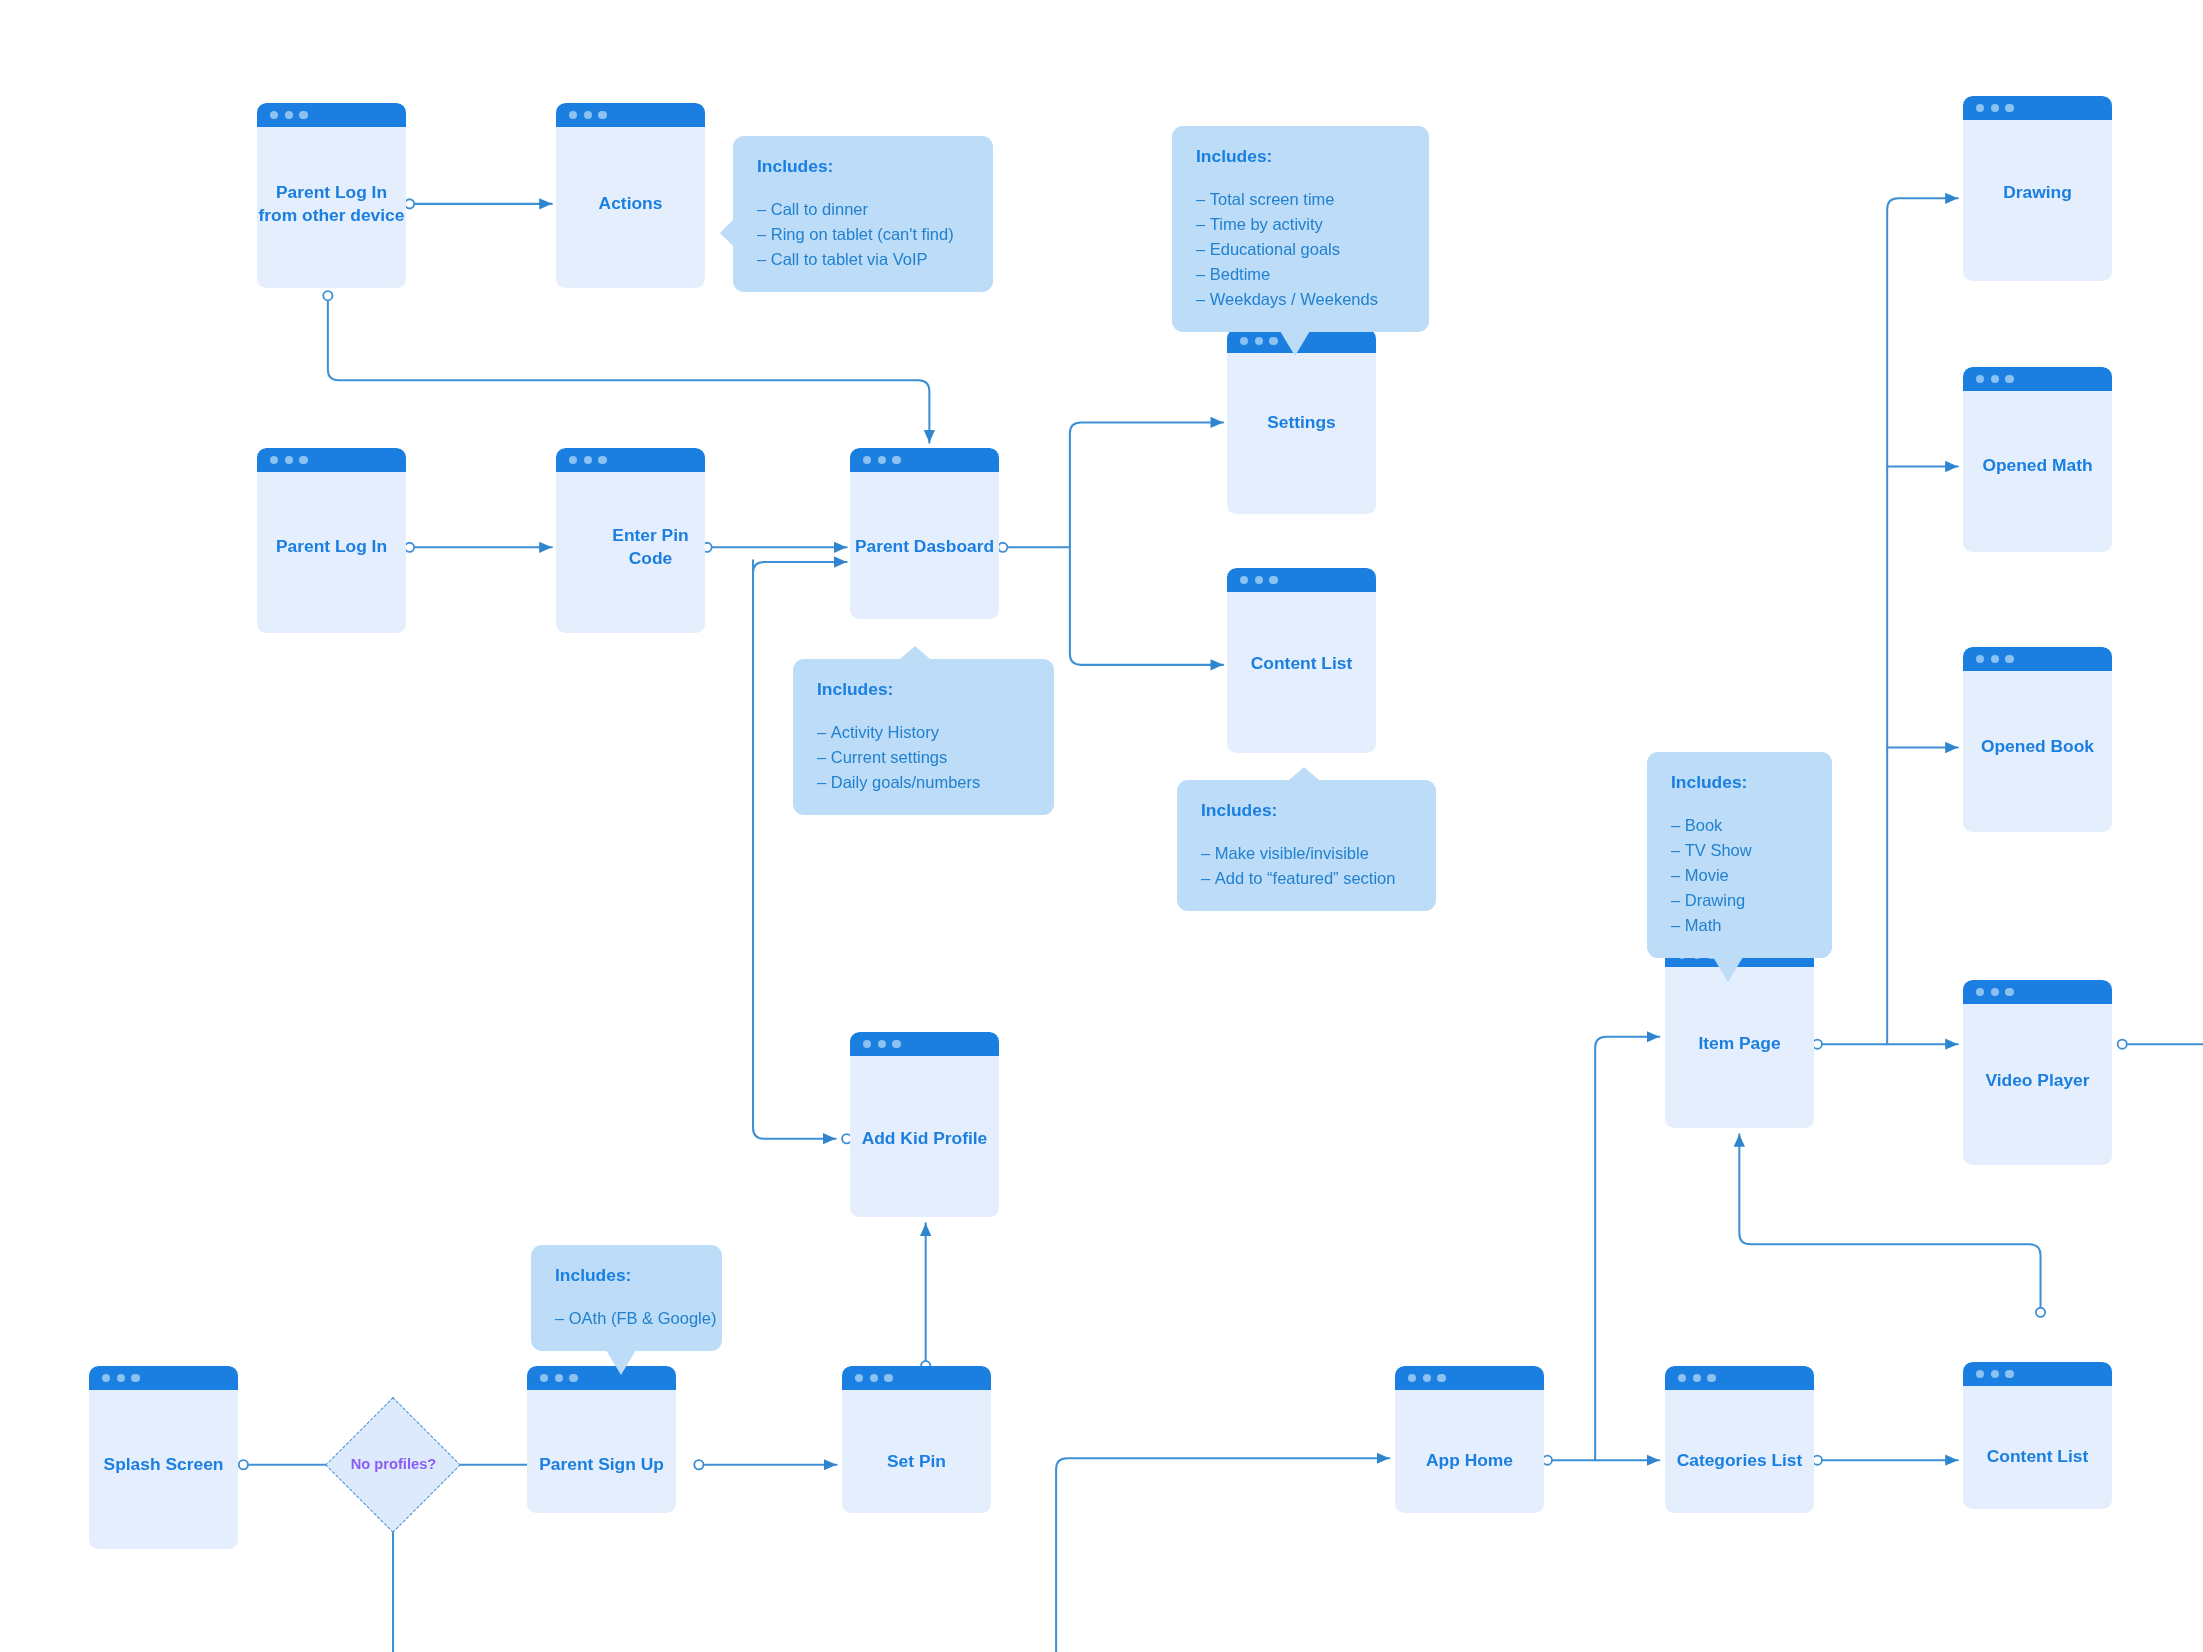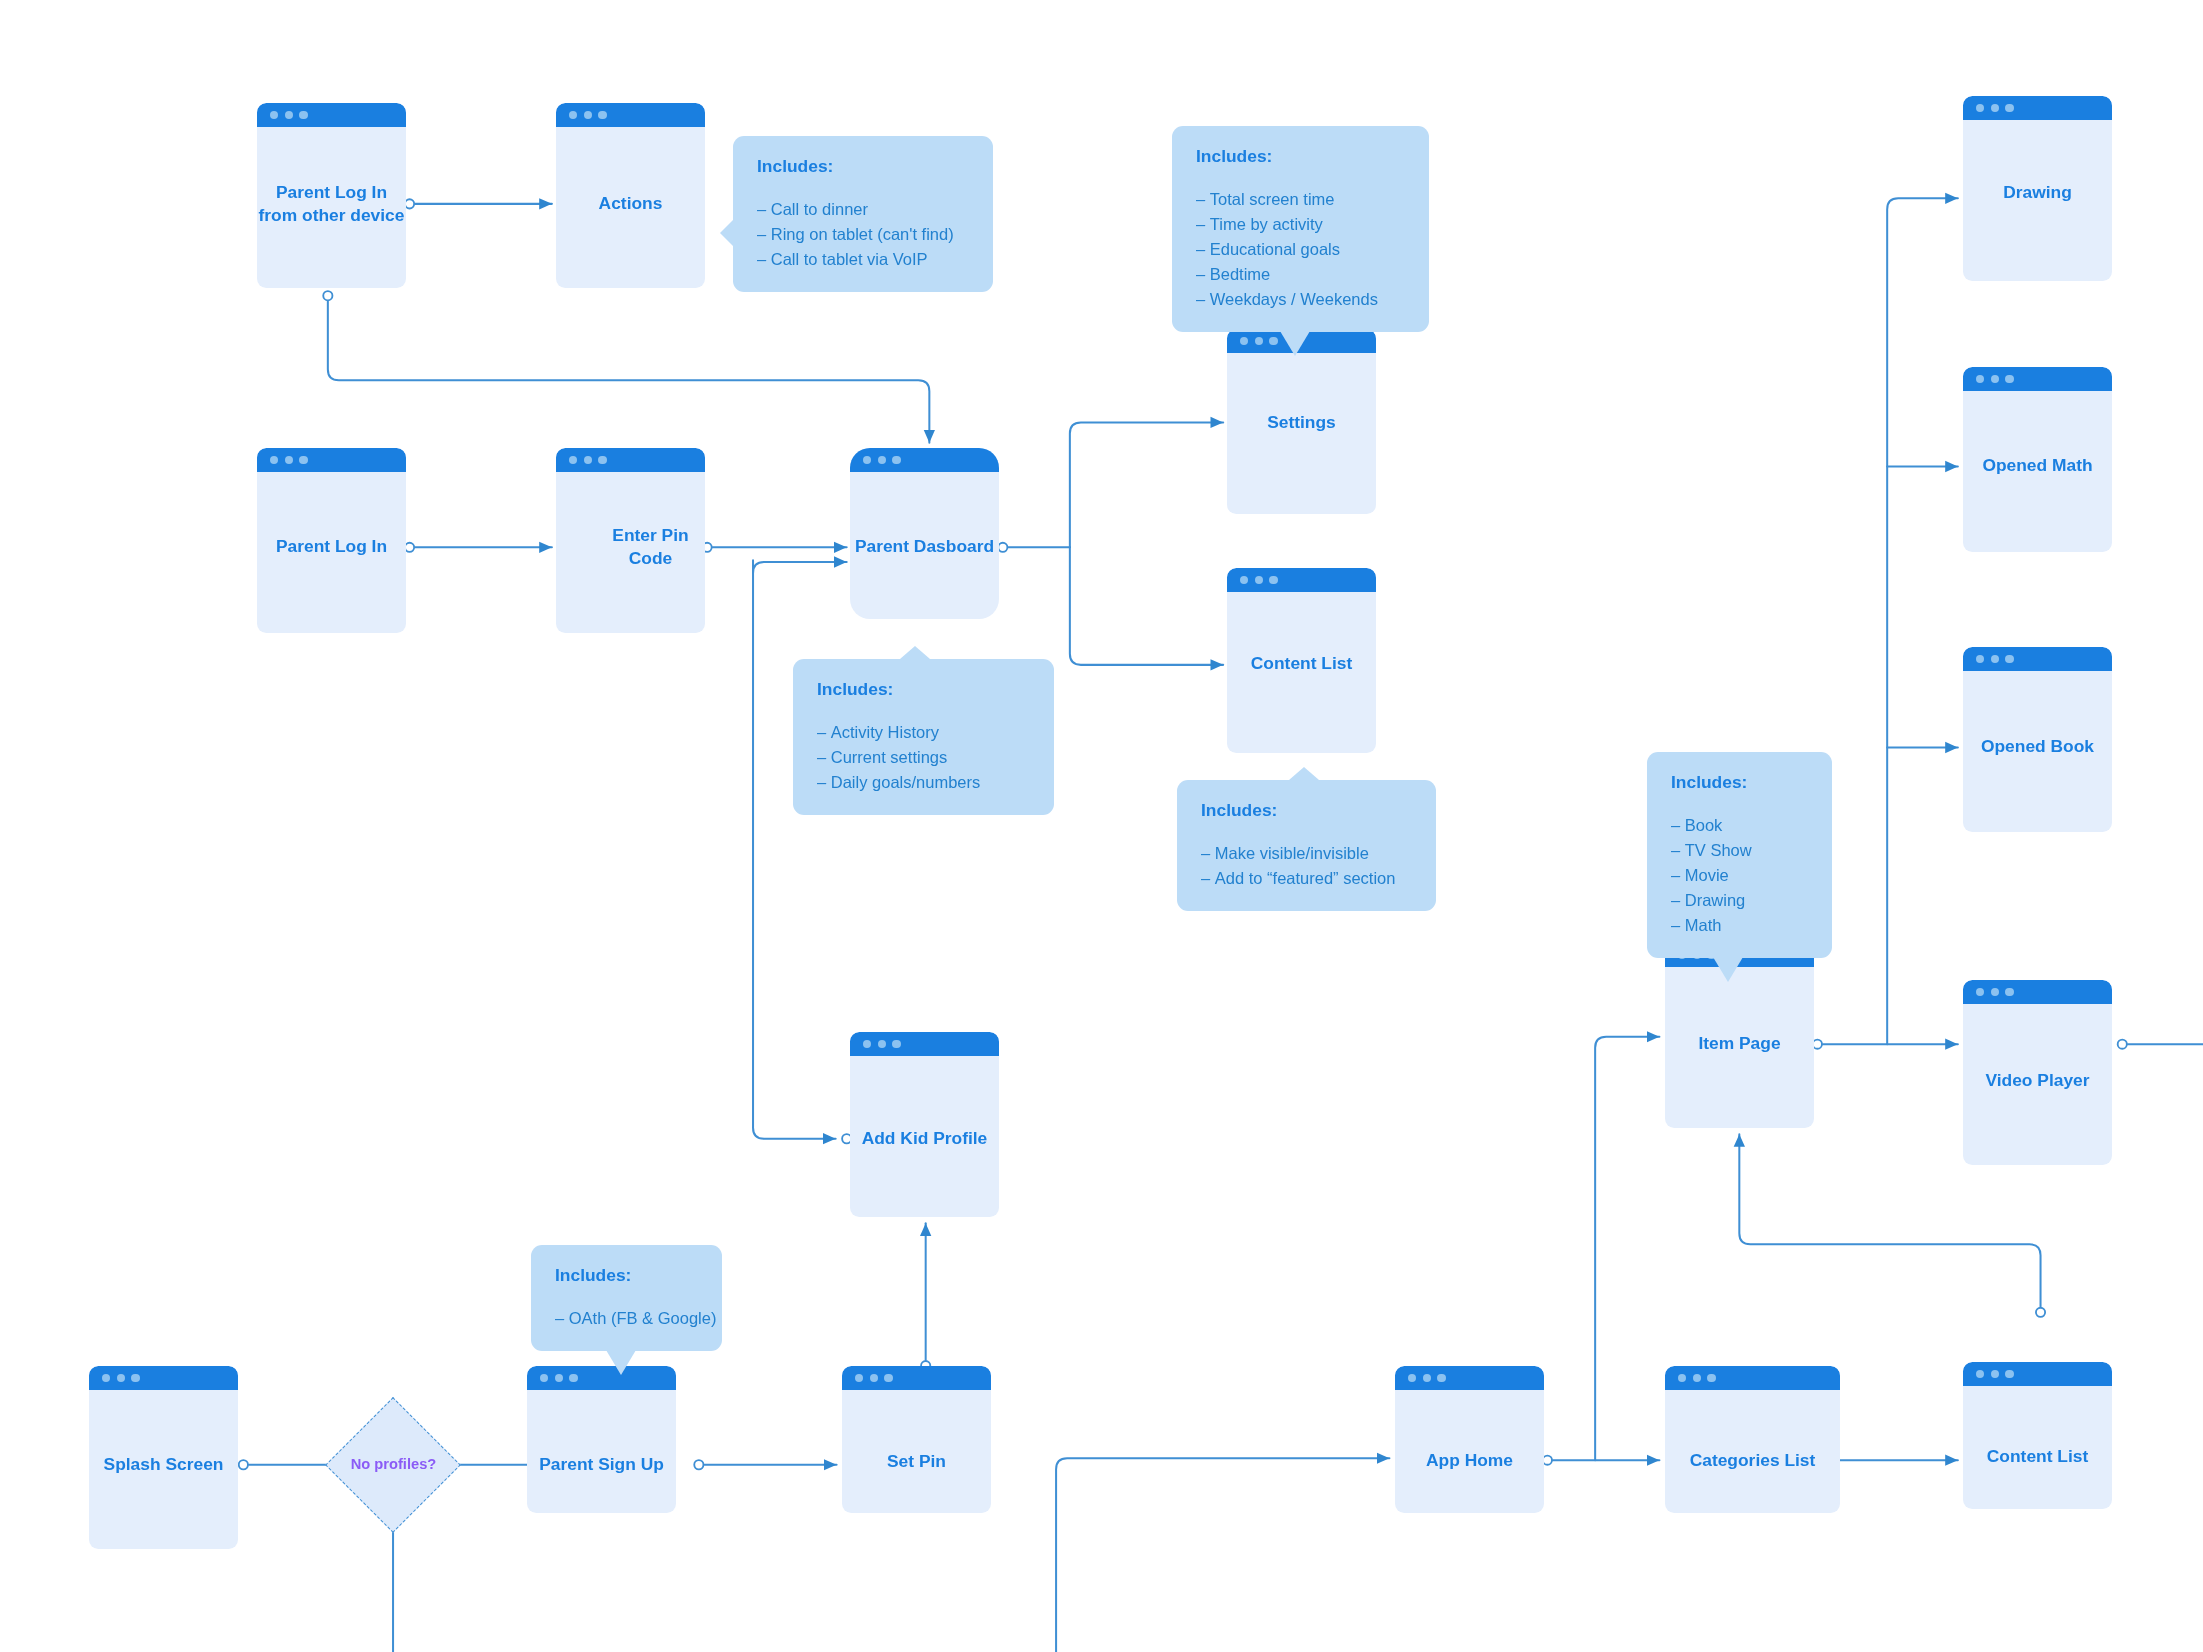--- a/index.html
+++ b/index.html
@@ -206,21 +206,21 @@
 
   <div class="screen" style="left:556px;top:448px;width:149px;height:185px;">
     <div class="bar">
         <i></i>
         <i></i>
         <i></i>
       </div>
     <div class="ttl" style="top:99px;padding-left:40px;">Enter Pin Code</div>
   </div>
 
-  <div class="screen" style="left:850px;top:448px;width:149px;height:171px;border-radius:20px;">
+  <div class="screen" style="left:850px;top:448px;width:149px;height:171px;">
     <div class="bar">
         <i></i>
         <i></i>
         <i></i>
       </div>
     <div class="ttl" style="top:99px;">Parent Dasboard</div>
   </div>
 
   <div class="screen" style="left:1227px;top:329px;width:149px;height:185px;">
     <div class="bar">
@@ -278,21 +278,21 @@
 
   <div class="screen" style="left:1395px;top:1366px;width:149px;height:147px;">
     <div class="bar">
         <i></i>
         <i></i>
         <i></i>
       </div>
     <div class="ttl" style="top:95px;">App Home</div>
   </div>
 
-  <div class="screen" style="left:1665px;top:1366px;width:175px;height:147px;">
+  <div class="screen" style="left:1665px;top:1366px;width:149px;height:147px;">
     <div class="bar">
         <i></i>
         <i></i>
         <i></i>
       </div>
     <div class="ttl" style="top:95px;">Categories List</div>
   </div>
 
   <div class="screen" style="left:1963px;top:1362px;width:149px;height:147px;">
     <div class="bar">

